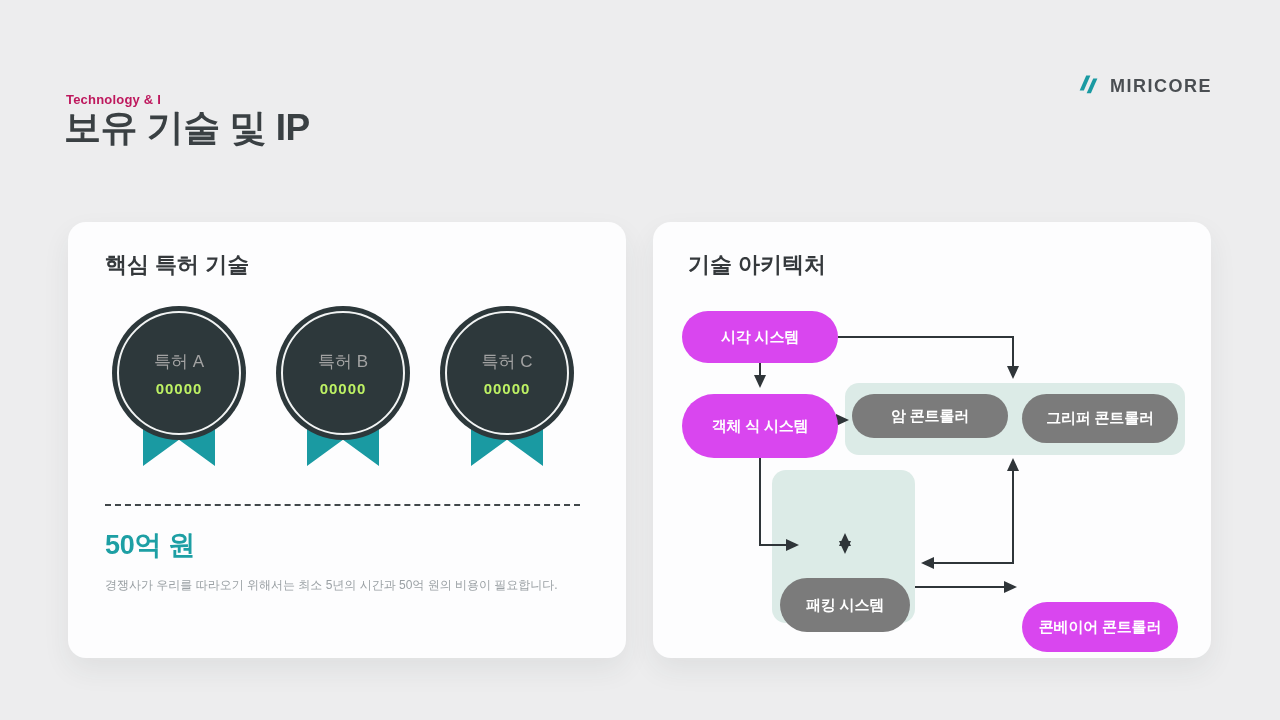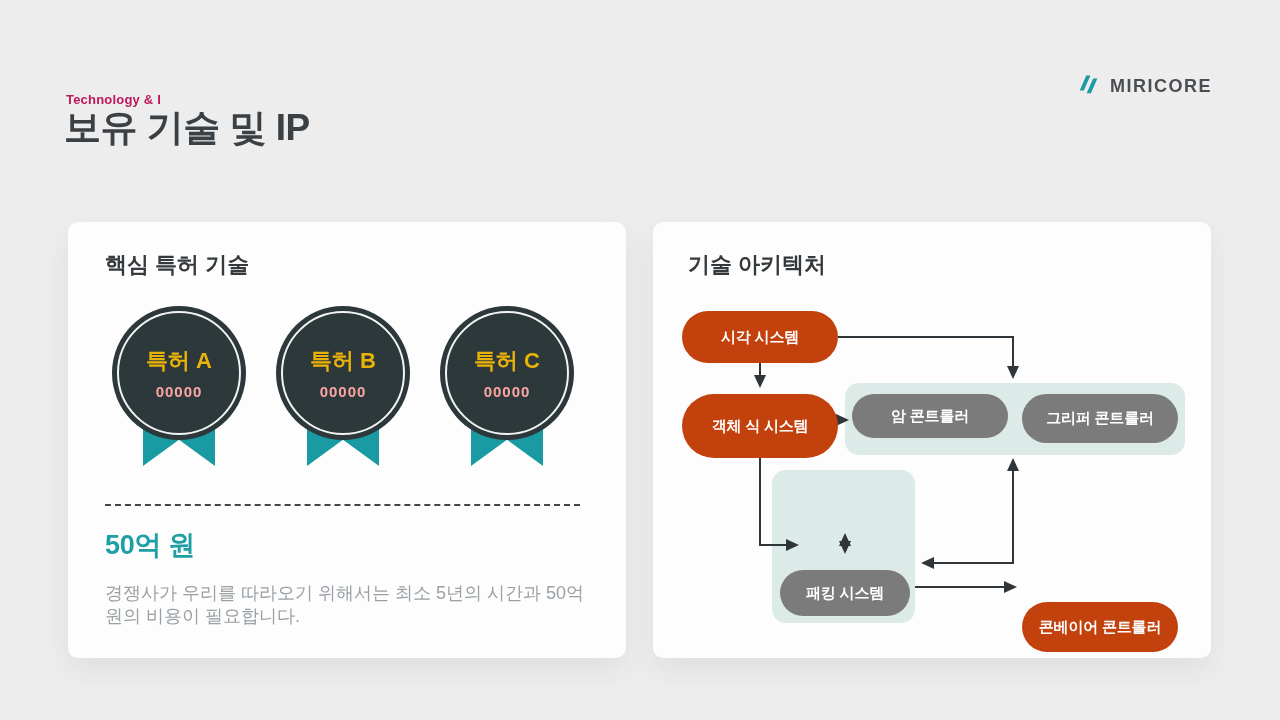--- a/index.html
+++ b/index.html
@@ -25,21 +25,21 @@
     position:absolute; right:68px; top:70px;
     display:flex; align-items:center; gap:7px;
   }
   .logo-text {
     font-size:18px; font-weight:700; color:#4a4e52; letter-spacing:1.5px;
   }
 
   
   .card {
     position:absolute; top:222px; width:558px; height:436px;
-    background:#fdfdfe; border-radius:10px;
+    background:#fdfdfe; border-radius:18px;
     box-shadow:0 12px 28px rgba(40,50,60,.07);
   }
   .card-left  { left:68px; }
   .card-right { left:653px; }
   .card-title {
     position:absolute; left:37px; top:28px;
     font-size:22px; font-weight:700; color:#35393c;
   }
   .card-right .card-title { left:35px; }
 
@@ -56,57 +56,57 @@
   }
   .medal-circle {
     position:absolute; left:0; top:0; width:134px; height:134px;
     background:#2d383b; border-radius:50%;
     display:flex; flex-direction:column; align-items:center; justify-content:center; gap:7px;
   }
   .medal-circle::after {
     content:""; position:absolute; inset:5px;
     border:2px solid #f2f4f4; border-radius:50%;
   }
-  .medal-name   { color:#eab308; font-size:22px; font-weight:700; }
-  .medal-number { color:#fca5a5; font-size:15px; font-weight:700; letter-spacing:1px; }
+  .medal-name   { color:#a3a3a3; font-size:17px; font-weight:400; }
+  .medal-number { color:#bef264; font-size:15px; font-weight:700; letter-spacing:1px; }
 
   .divider {
     position:absolute; left:37px; top:282px; width:475px; height:0;
     border-top:2px dashed #41474a;
   }
   .amount {
     position:absolute; left:37px; top:305px;
     font-size:27px; font-weight:700; color:#1d9fa4; letter-spacing:-.3px;
   }
   .description {
-    position:absolute; left:37px; top:360px; width:492px;
-    font-size:18px; line-height:23px; color:#9aa0a4;
+    position:absolute; left:37px; top:352px; width:492px;
+    font-size:12px; line-height:23px; color:#9aa0a4;
   }
 
   
   .flow { position:absolute; inset:0; }
   .flow-svg { position:absolute; left:0; top:0; }
   .group {
     position:absolute; background:#dcebe7; border-radius:14px;
   }
   .group-top    { left:192px; top:161px; width:340px; height:72px; }
   .group-bottom { left:119px; top:248px; width:143px; height:153px; }
   .pill {
     position:absolute; border-radius:999px;
     display:flex; align-items:center; justify-content:center;
     color:#ffffff; font-size:15px; font-weight:700; letter-spacing:-.2px;
   }
-  .pill-teal { background:#c2410c; }
+  .pill-teal { background:#d946ef; }
   .pill-gray { background:#7b7b7b; }
   .node-vision    { left:29px;  top:89px;  width:156px; height:52px; }
   .node-object    { left:29px;  top:172px; width:156px; height:64px; }
   .node-arm       { left:199px; top:172px; width:156px; height:44px; }
   .node-gripper   { left:369px; top:172px; width:156px; height:49px; }
   .node-packaging { left:127px; top:253px; width:130px; height:54px; }
-  .node-packing   { left:127px; top:348px; width:130px; height:46px; }
+  .node-packing   { left:127px; top:356px; width:130px; height:54px; }
   .node-conveyor  { left:369px; top:340px; width:156px; height:50px;margin-top:40px; }
 </style>
 </head>
 <body>
 
 <div class="eyebrow">Technology &amp; I</div>
 <div class="slide-title">보유 기술 및 IP</div>
 
 <div class="logo">
   <span>

